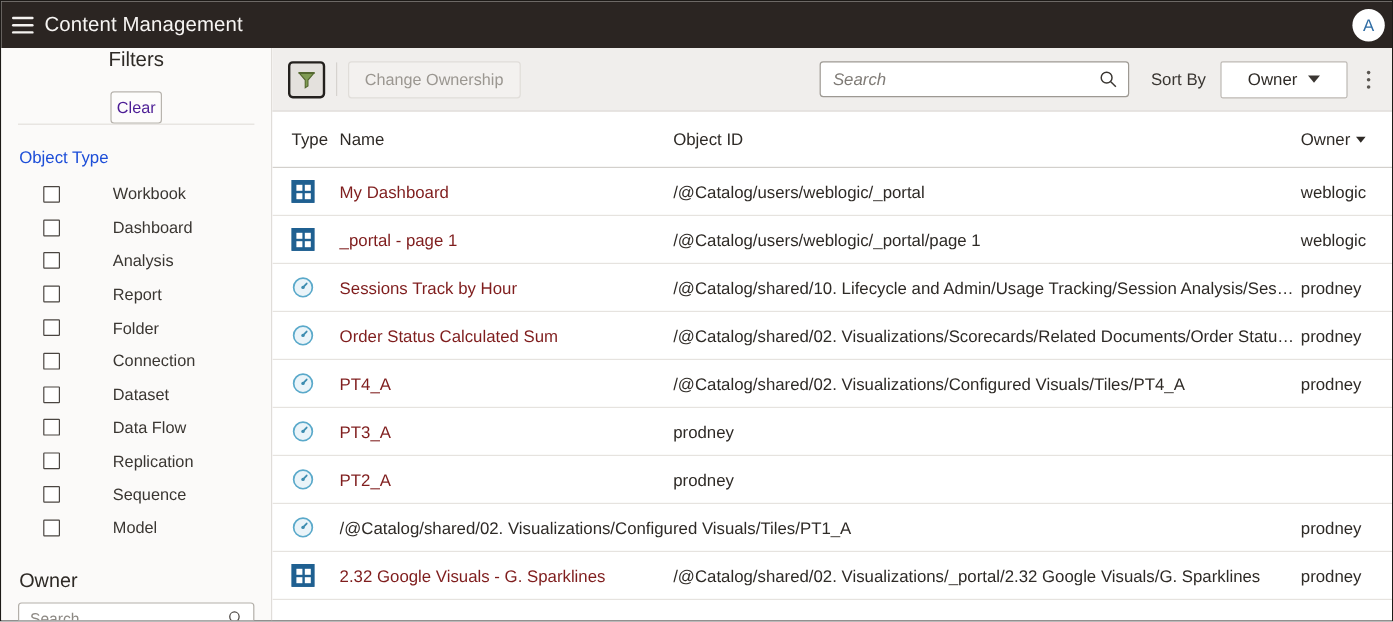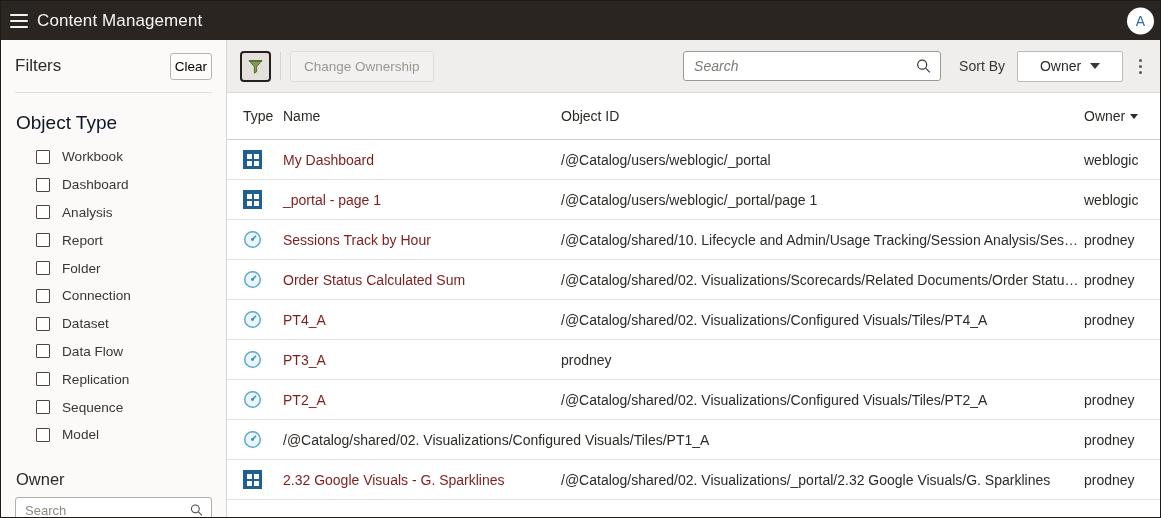--- a/index.html
+++ b/index.html
@@ -65,56 +65,57 @@
   
   .sidebar {
     width: 226px;
     flex: 0 0 226px;
     background: #fbfaf9;
     border-right: 1px solid #d9d6d2;
     padding: 0 14px;
     overflow: hidden;
   }
   .filters-head {
-    height: 53px;
+    height: 64px;
     display: flex; align-items: center; justify-content: space-between;
     border-bottom: 1px solid #e3e0dc;
+    flex-direction: column;
   }
   .filters-title { font-size: 17px; color: #2e2a26; }
   .clear-btn {
     border: 1px solid #b8b4ae;
     background: #fdfcfb;
     border-radius: 3px;
     font-size: 13.5px;
-    color: #000000;
+    color: #4c1d95;
     padding: 5px 4px;
     font-family: inherit;
     cursor: pointer;
     text-align: right;
   }
   .section-title {
-    font-size: 19px;
-    color: #0f172a;
+    font-size: 14px;
+    color: #1d4ed8;
     margin: 19px 0 9px 1px;
   }
   .check-row {
     display: flex; align-items: center;
     height: 27.8px;
     padding-left: 21px;
     cursor: pointer;
   }
   .cbox {
     width: 14px; height: 14px;
     border: 1.5px solid #4a4541;
     background: #ffffff;
     border-radius: 1px;
     flex: 0 0 14px;
     margin-right: 12px;
   }
-  .check-label { font-size: 13.6px; color: #3a3632; }
+  .check-label { font-size: 13.6px; color: #3a3632; margin-left: 32px; }
   .owner-title {
     font-size: 16.5px; color: #2e2a26;
     margin: 21px 0 8px 1px;
   }
   .owner-search {
     position: relative;
     height: 27px;
     border: 1px solid #b3afa9;
     border-radius: 3px;
     background: #ffffff;
@@ -490,21 +491,20 @@
 
         <div class="trow">
           <div class="col-type">
             <svg class="ico" viewBox="0 0 20 20">
               <circle cx="10" cy="10" r="8.2" fill="#eaf4f9" stroke="#5aa9ca" stroke-width="1.5"></circle>
               <line x1="10" y1="10" x2="13.2" y2="6.6" stroke="#3e8db0" stroke-width="1.6" stroke-linecap="round"></line>
               <circle cx="10" cy="10" r="1.5" fill="#3e8db0"></circle>
             </svg>
           </div>
           <div class="cell cell-name col-name">PT2_A</div>
-          <div class="cell cell-oid col-oid">/@Catalog/shared/02. Visualizations/Configured Visuals/Tiles/PT2_A</div>
           <div class="cell cell-own col-own">prodney</div>
         </div>
 
         <div class="trow">
           <div class="col-type">
             <svg class="ico" viewBox="0 0 20 20">
               <circle cx="10" cy="10" r="8.2" fill="#eaf4f9" stroke="#5aa9ca" stroke-width="1.5"></circle>
               <line x1="10" y1="10" x2="13.2" y2="6.6" stroke="#3e8db0" stroke-width="1.6" stroke-linecap="round"></line>
               <circle cx="10" cy="10" r="1.5" fill="#3e8db0"></circle>
             </svg>

